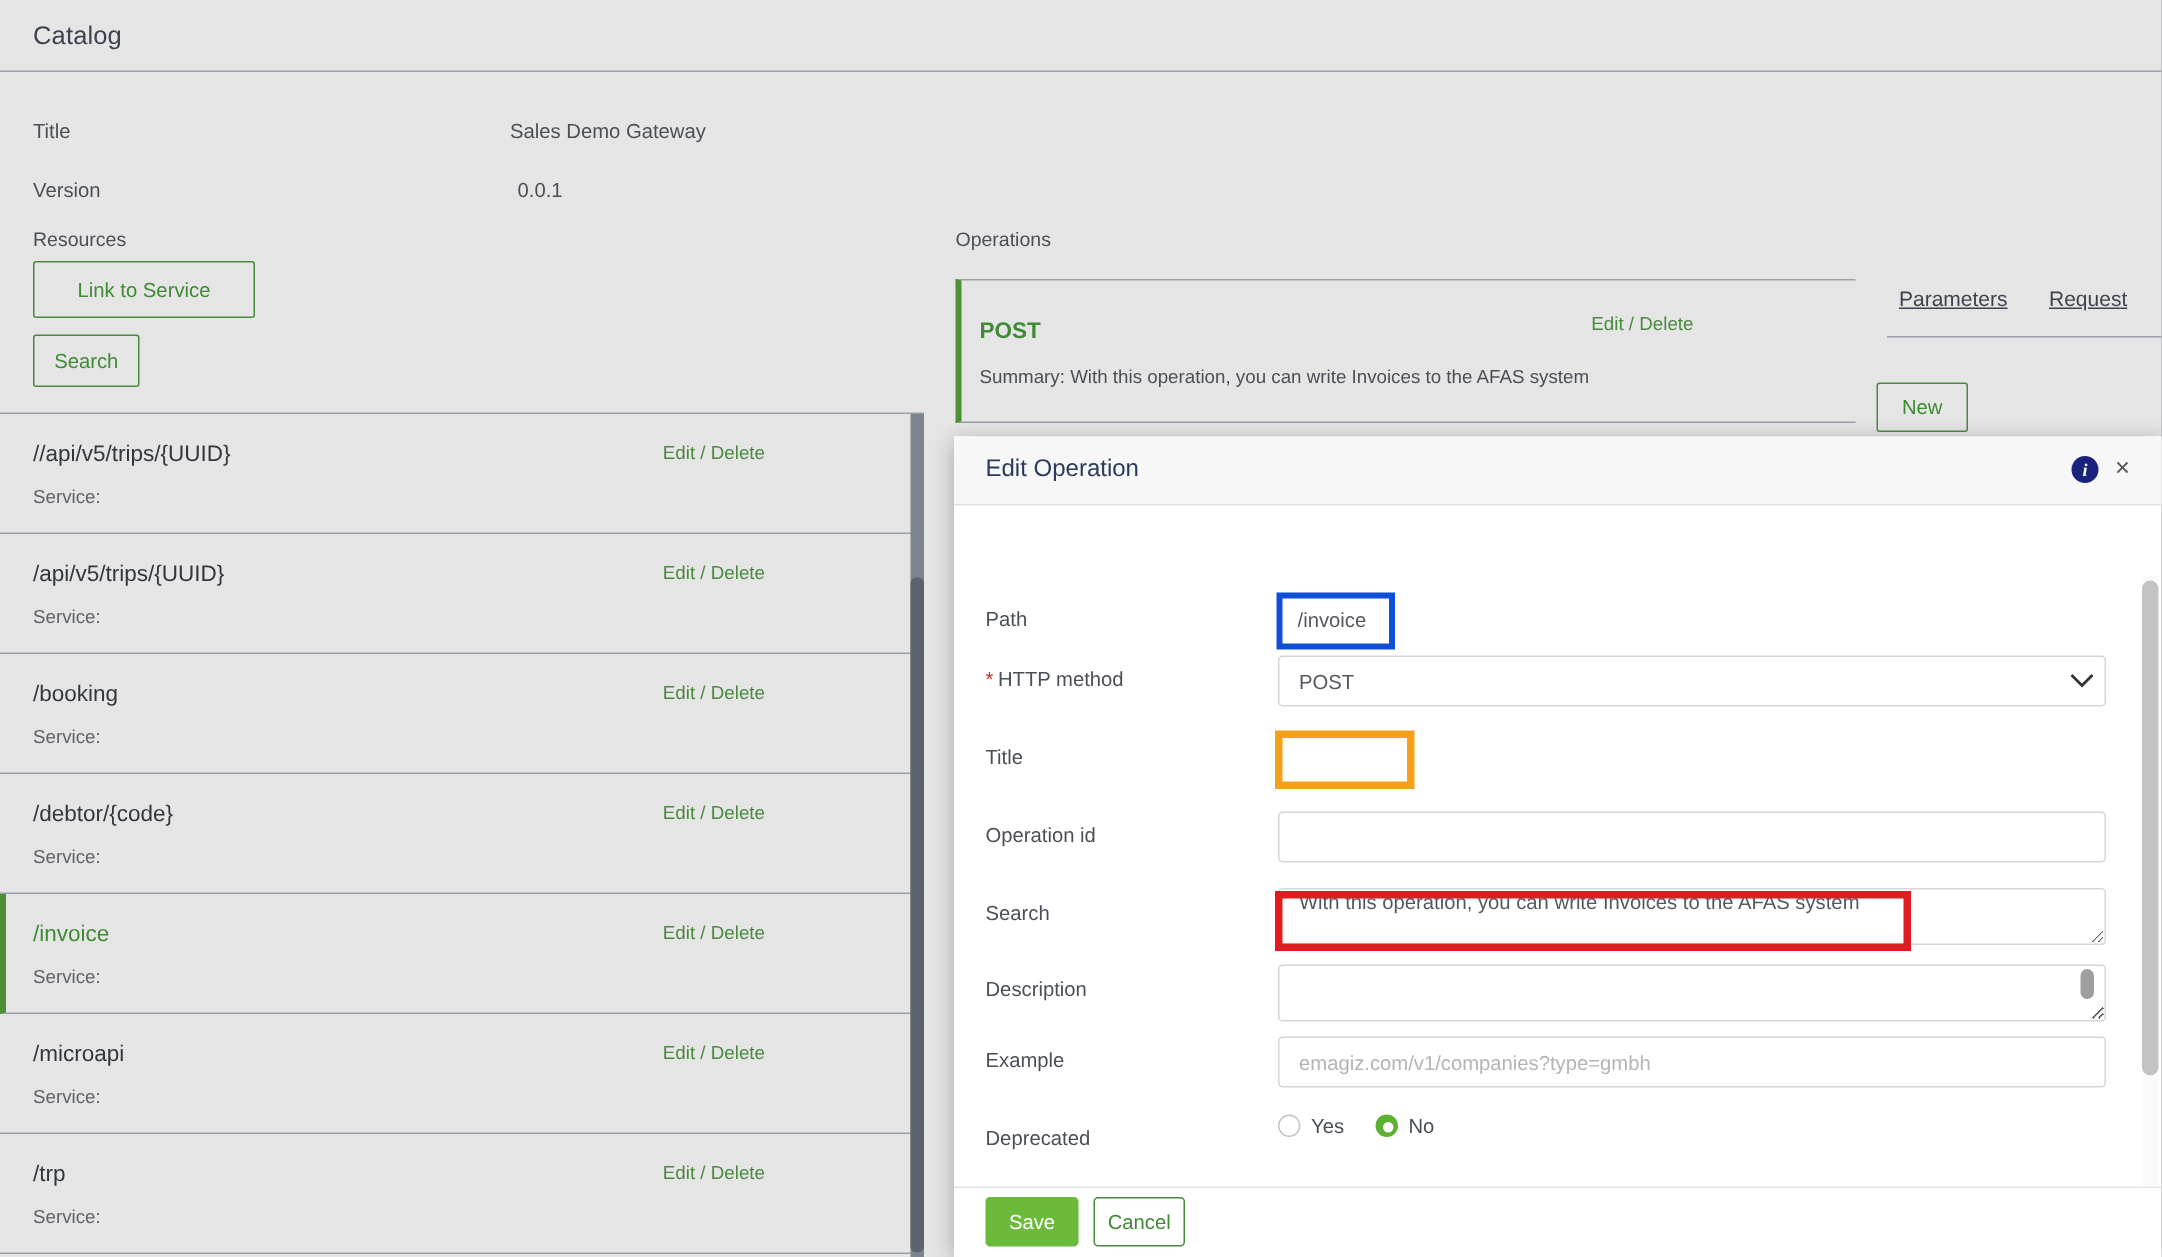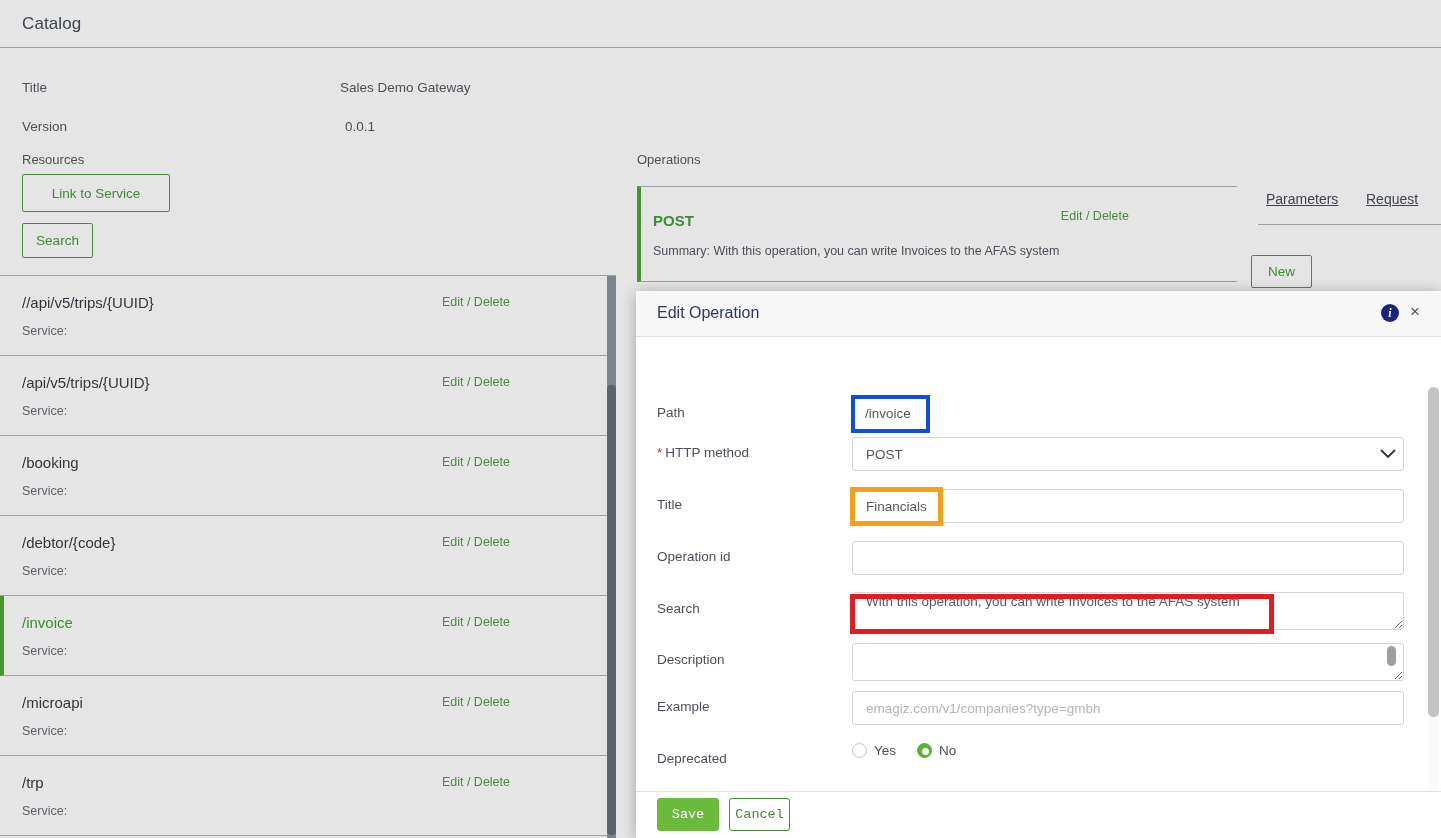--- a/index.html
+++ b/index.html
@@ -195,21 +195,21 @@
   }
   #modal-scroll-thumb {
     position: absolute; right: 2px; top: 50px; width: 11px; height: 330px;
     background: #c3c3c3; border-radius: 6px;
   }
 
   
   #modal-footer { position: relative; height: 45px; }
   .fbtn {
     position: absolute; top: 6px; height: 33px;
-    font-family: Liberation Mono, monospace;
+    font-family: Liberation Sans, sans-serif;
     font-size: 13.5px; border-radius: 3px; cursor: pointer;
   }
   #btn-save {
     left: 21px; width: 62px;
     background: #6cba3c; border: 1px solid #6cba3c; color: #fff;
   }
   #btn-cancel {
     left: 93px; width: 61px;
     background: #fff; border: 1px solid #4a8a3e; color: #3f8a35;
   }
@@ -310,21 +310,20 @@
       <span class="req-star">*</span><span>HTTP method</span>
     </div>
     <select class="finput" style="top:100px"><option value="GET">GET</option><option value="POST" selected="">POST</option><option value="PUT">PUT</option><option value="DELETE">DELETE</option><option value="PATCH">PATCH</option></select>
     <div class="sel-arrow" style="top:110px">
       <svg width="16" height="10" viewBox="0 0 16 10" aria-hidden="true">
         <path d="M1 1 L8 8 L15 1" stroke="#333" stroke-width="1.8" fill="none"></path>
       </svg>
     </div>
 
     <div class="flabel" style="top:160px">Title</div>
-    <input class="finput" style="top: 152px;" value="Financials">
     <div class="hl hl-orange" style="left: 214px; top: 150px; width: 93px; height: 39px; border-color: rgb(245, 160, 26);"></div>
 
     <div class="flabel" style="top:212px">Operation id</div>
     <input class="finput" style="top: 204px;" value="">
 
     <div class="flabel" style="top:264px">Search</div>
     <textarea class="finput" style="top: 255px;">With this operation, you can write Invoices to the AFAS system</textarea>
     <div class="hl hl-red" style="left: 214px; top: 257px; width: 424px; height: 40px; border-color: rgb(225, 27, 34);"></div>
 
     <div class="flabel" style="top:315px">Description</div>

